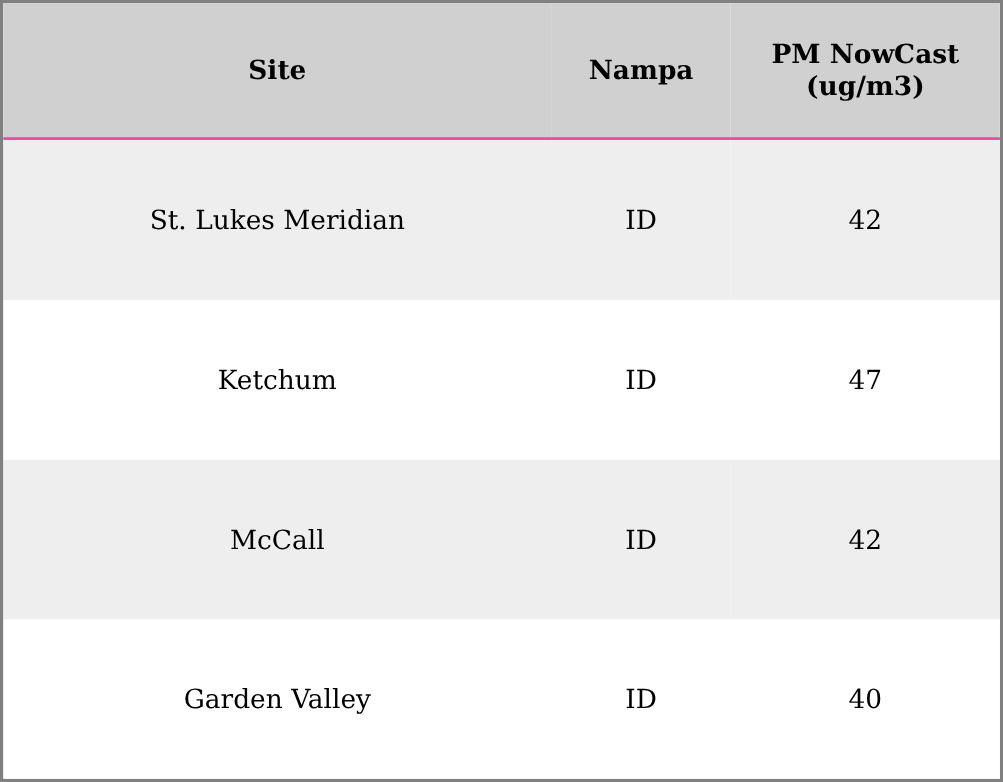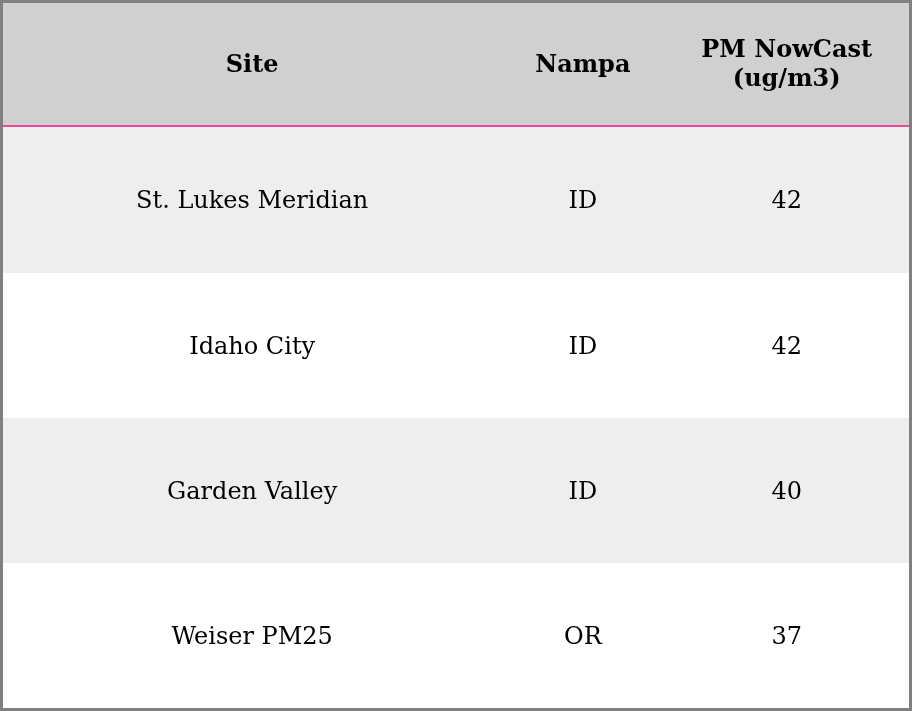--- a/index.html
+++ b/index.html
@@ -72,29 +72,29 @@
         </th>
       </tr>
     </thead>
     <tbody>
       <tr>
         <td>St. Lukes Meridian</td>
         <td>ID</td>
         <td>42</td>
       </tr>
       <tr>
-        <td>Idaho City</td>
+        <td>Ketchum</td>
+        <td>ID</td>
+        <td>47</td>
+      </tr>
+      <tr>
+        <td>McCall</td>
         <td>ID</td>
         <td>42</td>
       </tr>
       <tr>
         <td>Garden Valley</td>
         <td>ID</td>
         <td>40</td>
       </tr>
-      <tr>
-        <td>Weiser PM25</td>
-        <td>OR</td>
-        <td>37</td>
-      </tr>
     </tbody>
   </table>
 </div>
 
 </body></html>

